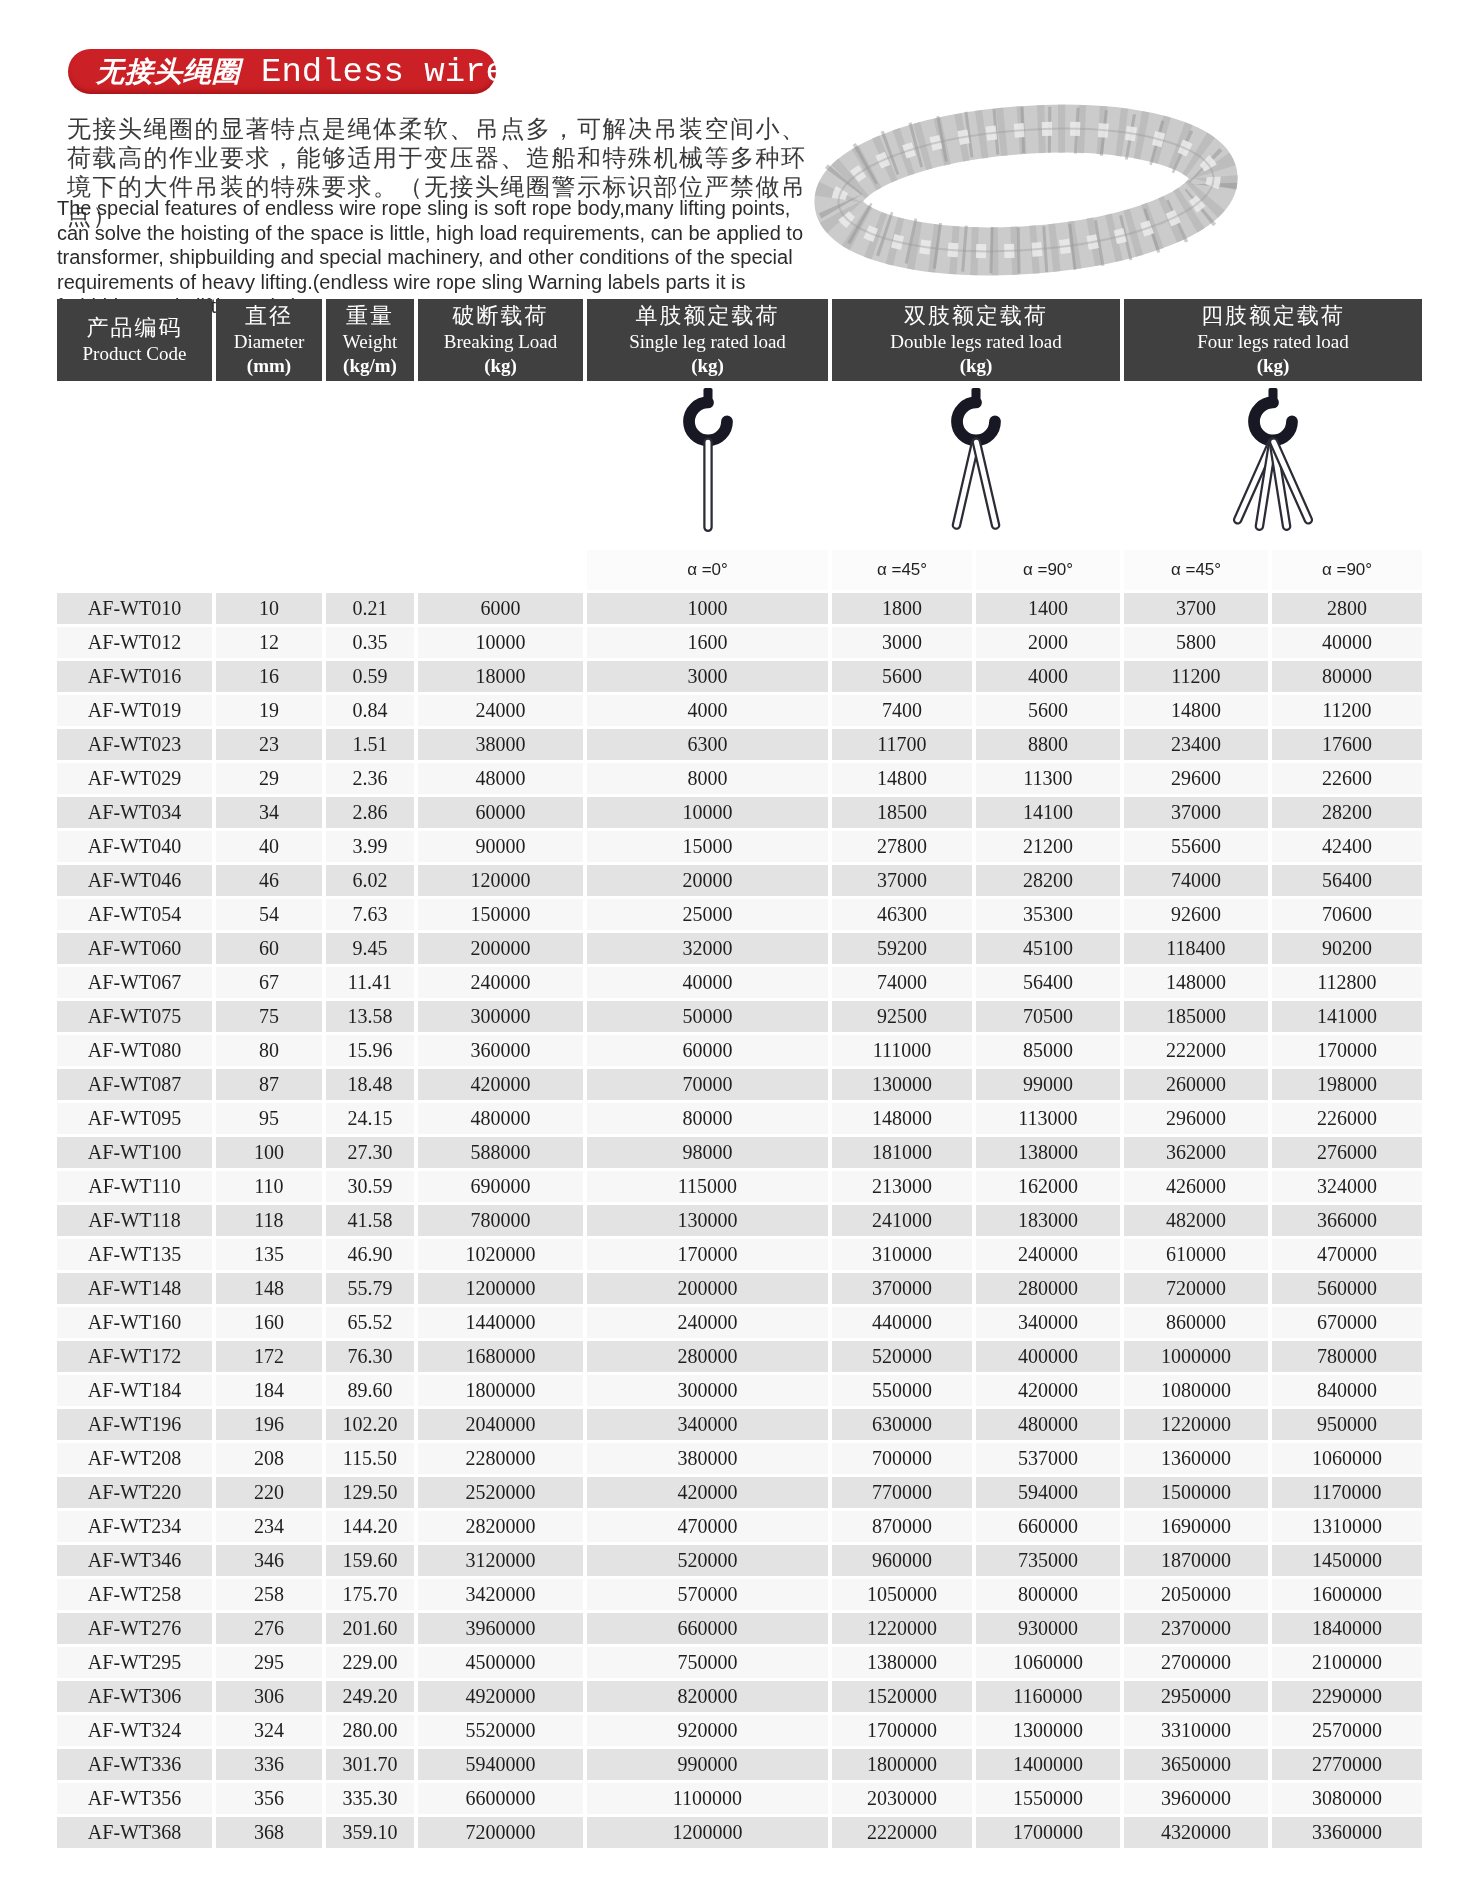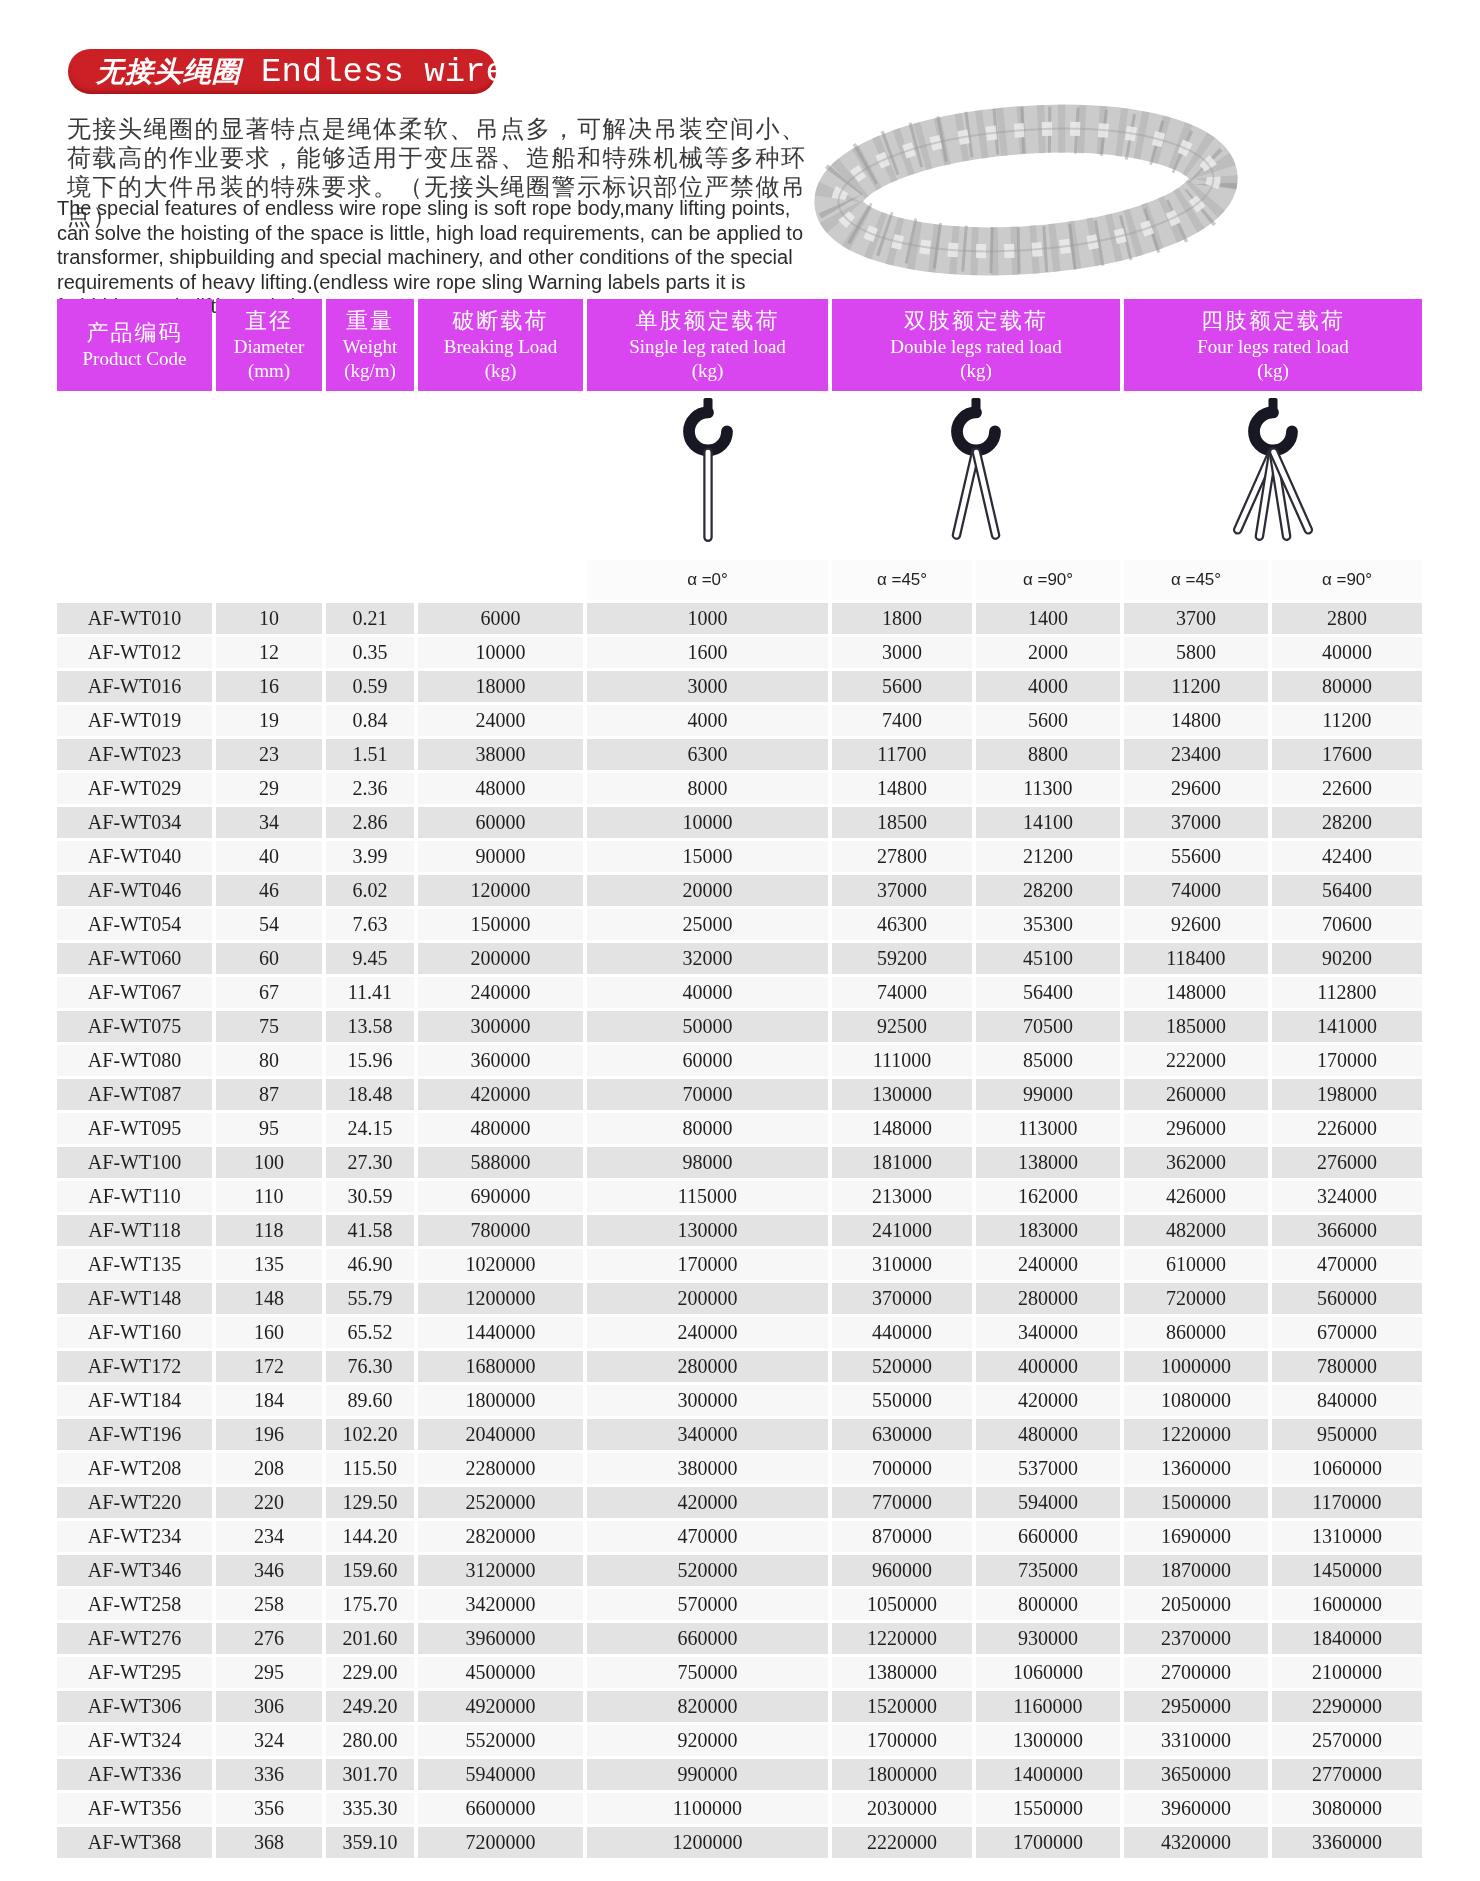--- a/index.html
+++ b/index.html
@@ -28,26 +28,26 @@
 
   
   table.spec{position:absolute;left:53px;top:296px;border-collapse:separate;
     border-spacing:4px 3px;table-layout:fixed;}
   table.spec col.c1{width:155px}  table.spec col.c2{width:106px}
   table.spec col.c3{width:88px}   table.spec col.c4{width:165px}
   table.spec col.c5{width:241px}  table.spec col.c6{width:140px}
   table.spec col.c7{width:144px}  table.spec col.c8{width:144px}
   table.spec col.c9{width:150px}
 
-  th.hbox{background:#d946ef;color:#fff;height:92px;text-align:center;
+  th.hbox{background:#404040;color:#fff;height:82px;text-align:center;
     vertical-align:middle;font-weight:normal;padding:0;}
   .h-zh{display:block;font-family:"Liberation Serif",serif;font-size:22px;
     letter-spacing:2px;line-height:28px;}
   .h-en{display:block;font-family:"Liberation Serif",serif;font-size:19px;line-height:24px;}
-  .h-unit{display:block;font-family:"Liberation Serif",serif;font-size:19px;line-height:24px;}
+  .h-unit{display:block;font-family:"Liberation Serif",serif;font-size:19px;line-height:24px;font-weight:bold;}
 
   td.iconcell{height:158px;text-align:center;vertical-align:top;padding-top:4px;background:#fff;}
   td.blankcell{background:#fff;}
   td.alpha{height:38px;background:#fbfbfb;text-align:center;vertical-align:middle;
     font-size:17px;color:#1f1f1f;}
 
   tbody.rows td{height:31px;text-align:center;vertical-align:middle;
     font-family:"Liberation Serif",serif;font-size:20px;color:#1f1f1f;padding:0;}
   tbody.rows tr:nth-child(odd) td{background:#e3e3e3;}
   tbody.rows tr:nth-child(even) td{background:#f7f7f7;}

